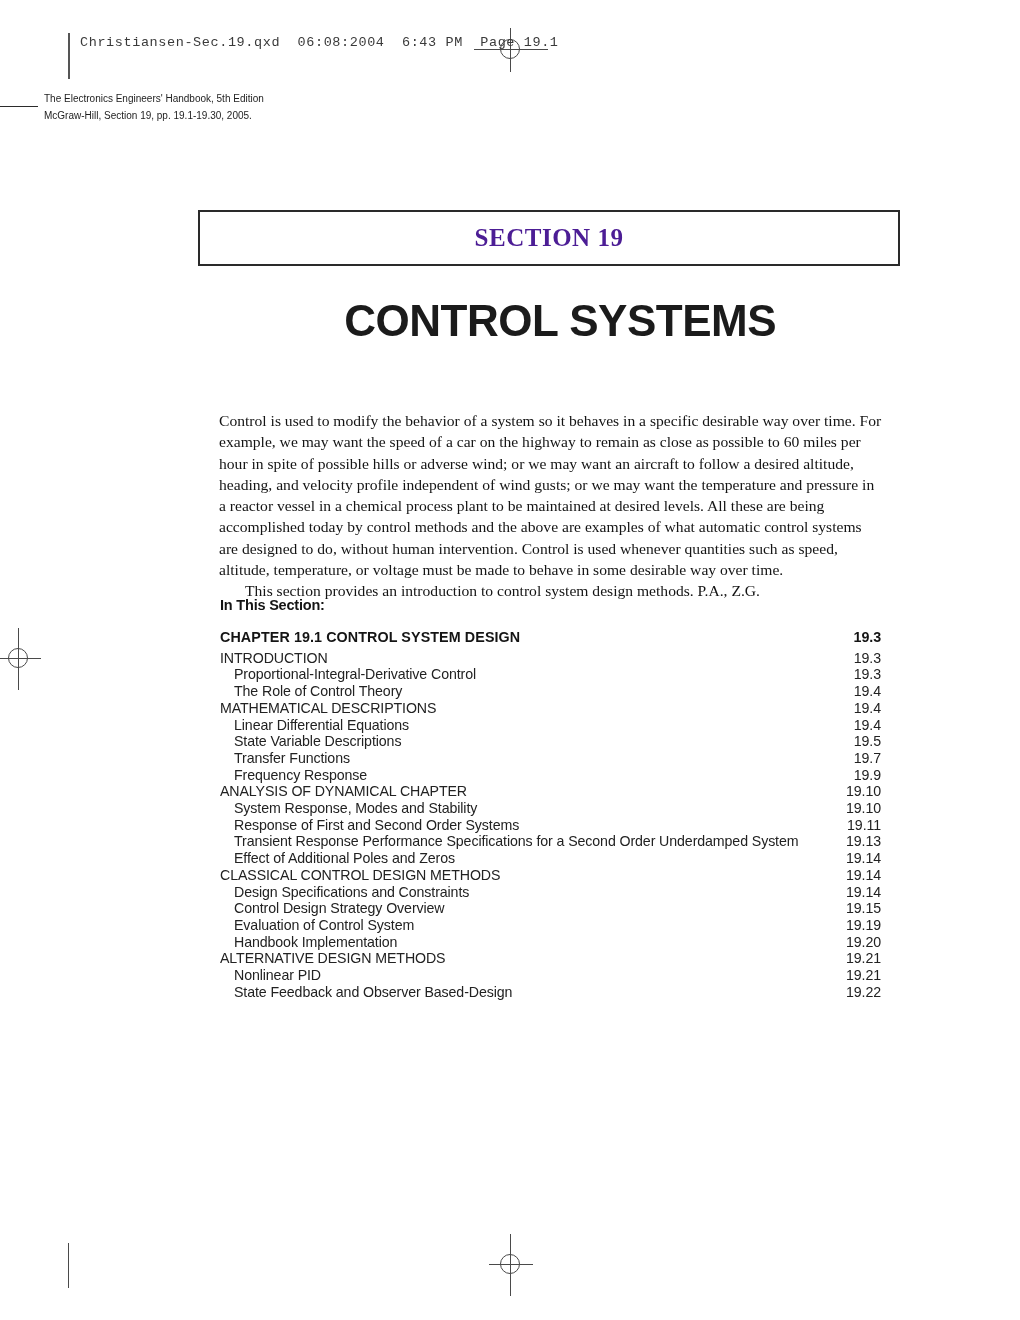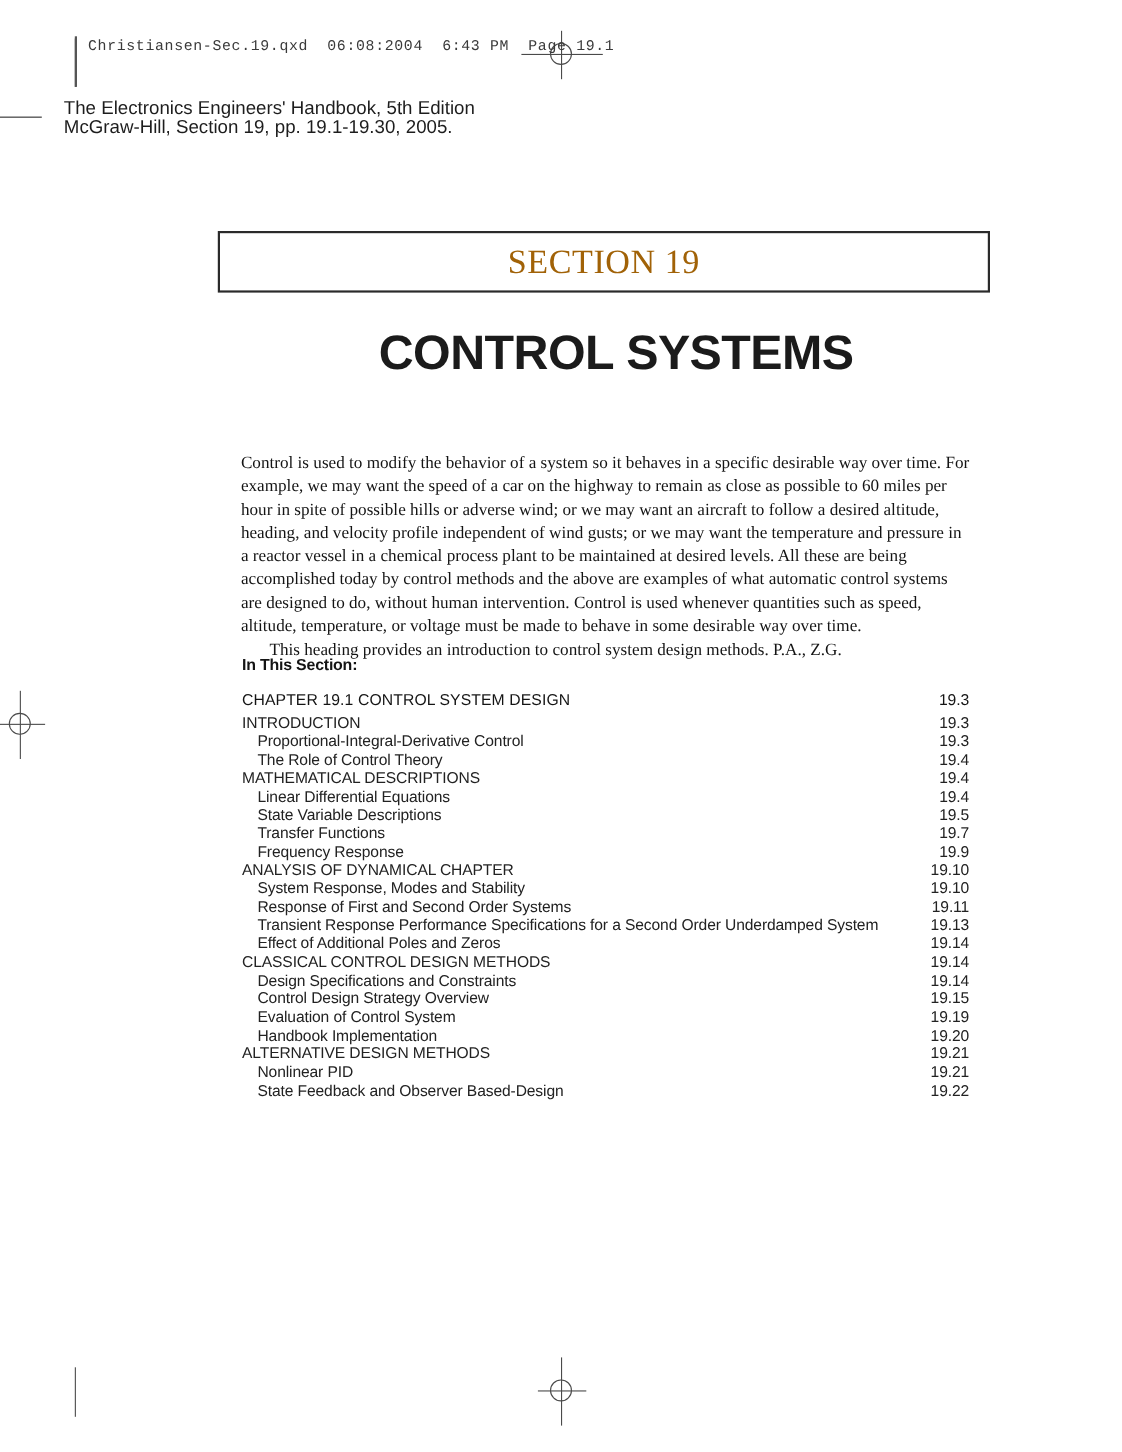--- a/index.html
+++ b/index.html
@@ -78,46 +78,46 @@
     letter-spacing: 0.6px;
     color: #3a3a3a;
     white-space: pre;
     line-height: 16px;
     padding-top: 2px;
   }
 
   
   .pub-credit {
     position: absolute;
-    left: 58px;
+    left: 44px;
     top: 90px;
-    font-size: 17px;
+    font-size: 10px;
     line-height: 17px;
     color: #1d1d1d;
   }
 
   
   .section-box {
     position: absolute;
     left: 198px;
     top: 210px;
     width: 702px;
     height: 56px;
     border: 2px solid #2a2a2a;
     box-sizing: border-box;
     display: flex;
     align-items: center;
     justify-content: center;
   }
   .section-box .label {
     font-family: "Liberation Serif", serif;
-    font-weight: normal;
-    font-size: 31px;
+    font-weight: bold;
+    font-size: 25px;
     letter-spacing: 0.5px;
-    color: #a16207;
+    color: #4c1d95;
   }
 
   
   .main-title {
     position: absolute;
     left: 198px;
     top: 296px;
     width: 578px;
     text-align: right;
     font-size: 44px;
@@ -164,21 +164,21 @@
     align-items: baseline;
     justify-content: space-between;
     line-height: 16.7px;
     font-size: 14.2px;
     color: #222222;
     white-space: nowrap;
   }
   .toc-row .t { letter-spacing: -0.1px; }
   .toc-row .p { letter-spacing: -0.1px; margin-left: 12px; }
   .toc-row.chapter {
-    font-weight: normal;
+    font-weight: bold;
     margin-bottom: 4px;
     font-size: 14.3px;
     color: #141414;
   }
   .toc-row.chapter .t { letter-spacing: 0.1px; }
   .toc-row.level1 .t { padding-left: 0px; }
   .toc-row.level2 .t { padding-left: 14px; }
 </style>
 </head>
 <body>
@@ -225,21 +225,21 @@
   </div>
 
   <div class="section-box">
     <div class="label">SECTION 19</div>
   </div>
 
   <div class="main-title">CONTROL SYSTEMS</div>
 
   <div class="intro">
     <p>Control is used to modify the behavior of a system so it behaves in a specific desirable way over time. For example, we may want the speed of a car on the highway to remain as close as possible to 60 miles per hour in spite of possible hills or adverse wind; or we may want an aircraft to follow a desired altitude, heading, and velocity profile independent of wind gusts; or we may want the temperature and pressure in a reactor vessel in a chemical process plant to be maintained at desired levels. All these are being accomplished today by control methods and the above are examples of what automatic control systems are designed to do, without human intervention. Control is used whenever quantities such as speed, altitude, temperature, or voltage must be made to behave in some desirable way over time.</p>
-    <p class="indented">This heading provides an introduction to control system design methods.    P.A., Z.G.</p>
+    <p class="indented">This section provides an introduction to control system design methods.    P.A., Z.G.</p>
   </div>
 
   <div class="in-this-section">In This Section:</div>
 
   <div class="toc">
       <div class="toc-row chapter">
         <span class="t">CHAPTER 19.1   CONTROL SYSTEM DESIGN</span>
         <span class="p">19.3</span>
       </div>
       <div class="toc-row level1">

